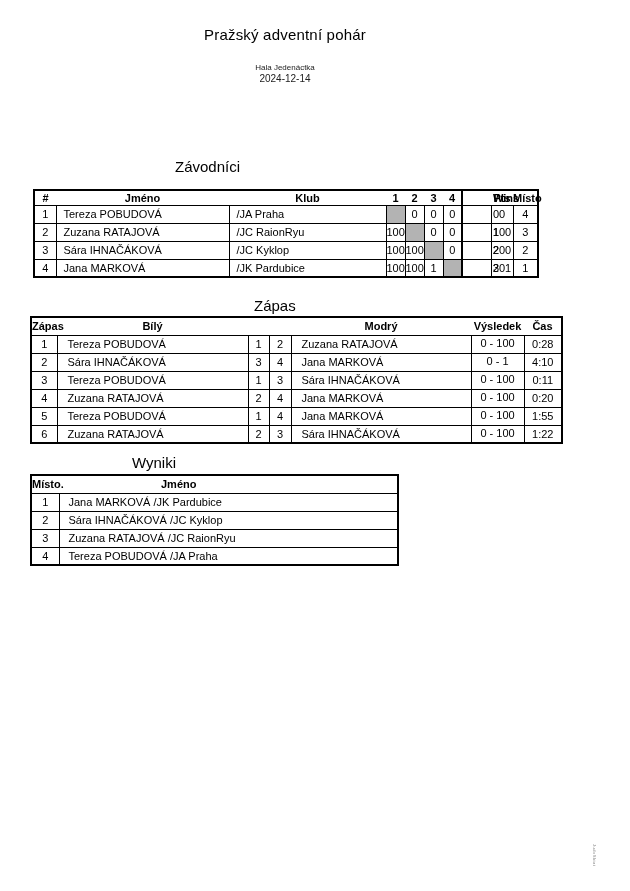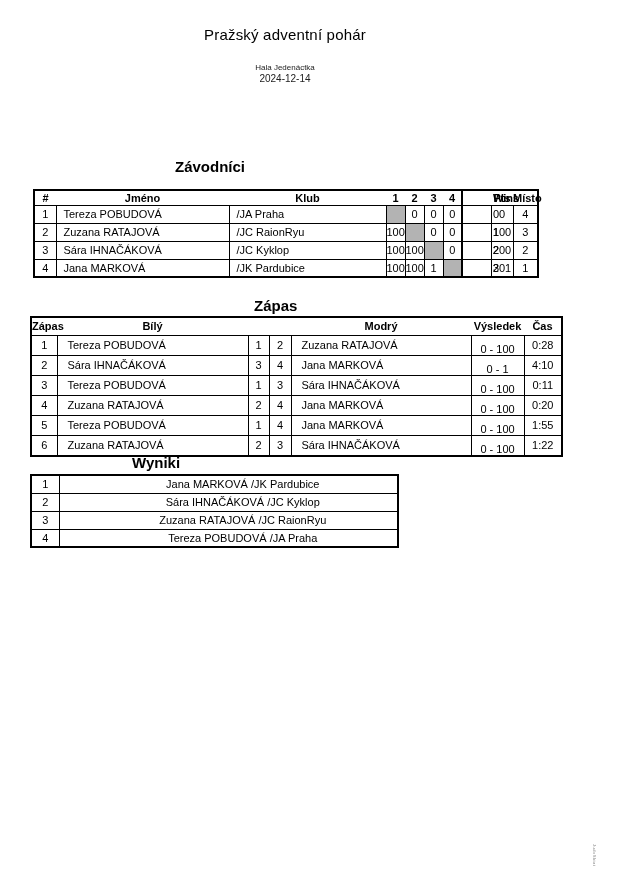--- a/index.html
+++ b/index.html
@@ -13,46 +13,46 @@
   .head-center { position:absolute; left:130px; top:26px; width:310px; text-align:center; }
   .event-title { font-size:15px; letter-spacing:0.2px; }
   .event-venue { font-size:8px; margin-top:20px; color:#222; }
   .event-date  { font-size:10px; margin-top:1px; color:#222; }
 
   .head-right { position:absolute; right:32px; top:17px; text-align:right; }
   .cat-title { font-size:37px; font-weight:bold; line-height:44px; letter-spacing:0px; }
   .cat-sub   { font-size:14px; margin-top:0px; }
 
   
-  .sec-title { position:absolute; font-weight:bold; font-size:15px; white-space:nowrap; }
+  .sec-title { position:absolute; font-weight:normal; font-size:15px; white-space:nowrap; }
   .t1-title { left:175px; top:158px; }
   .t2-title { left:254px; top:297px; }
   .t3-title { left:132px; top:454px; }
 
   
   .tbl { position:absolute; border-collapse:collapse; table-layout:fixed; background:#fff; border:2px solid #000; }
   .tbl th, .tbl td { border:1px solid #000; font-size:11px; padding:0; white-space:nowrap; overflow:visible; vertical-align:middle; }
   .tbl th { border-left:none; border-right:none; font-weight:bold; text-align:center; }
   .tbl td { text-align:center; }
   .tbl td.l { text-align:left; padding-left:7px;margin-top:20px; }
 
   .t1 { left:33px; top:189px; width:504px; }
   .t1 tr { height:18px; }
   .t1 tr.hrow { height:15px; }
   .t1 .thickl { border-left:2px solid #000 !important;padding-left:30px; }
   .t1 td.diag { background:#b3b3b3; }
 
   .t2 { left:30px; top:316px; width:531px; }
   .t2 tr { height:18px; }
   .t2 td.l { padding-left:10px; }
-  .t2 td.res { vertical-align:top; padding-top:7px; }
+  .t2 td.res { vertical-align:top; padding-top:1px; }
 
   .t3 { left:30px; top:474px; width:367px; }
   .t3 tr { height:18px; }
-  .t3 td.l { padding-left:29px;text-align:center; }
+  .t3 td.l { padding-left:9px; }
   .t3 th.name-h { text-align:left; padding-left:102px; }
 
   .watermark {
     position:absolute; left:592px; top:844px;
     writing-mode:vertical-rl; font-size:4px; letter-spacing:0.5px; color:#8a8a8a;
   }
 </style>
 </head>
 <body>
 
@@ -223,20 +223,24 @@
   </tbody>
     </table>
 
   <div class="sec-title t3-title">Wyniki</div>
   <table class="tbl t3">
     <colgroup>
         <col style="width:28px">
         <col style="width:339px">
       </colgroup>
     <tbody>
+        <tr>
+      <th>Místo.</th>
+      <th class="name-h">Jméno</th>
+    </tr>
     <tr>
       <td>1</td>
       <td class="l">Jana MARKOVÁ /JK Pardubice</td>
     </tr>
     <tr>
       <td>2</td>
       <td class="l">Sára IHNAČÁKOVÁ /JC Kyklop</td>
     </tr>
     <tr>
       <td>3</td>

